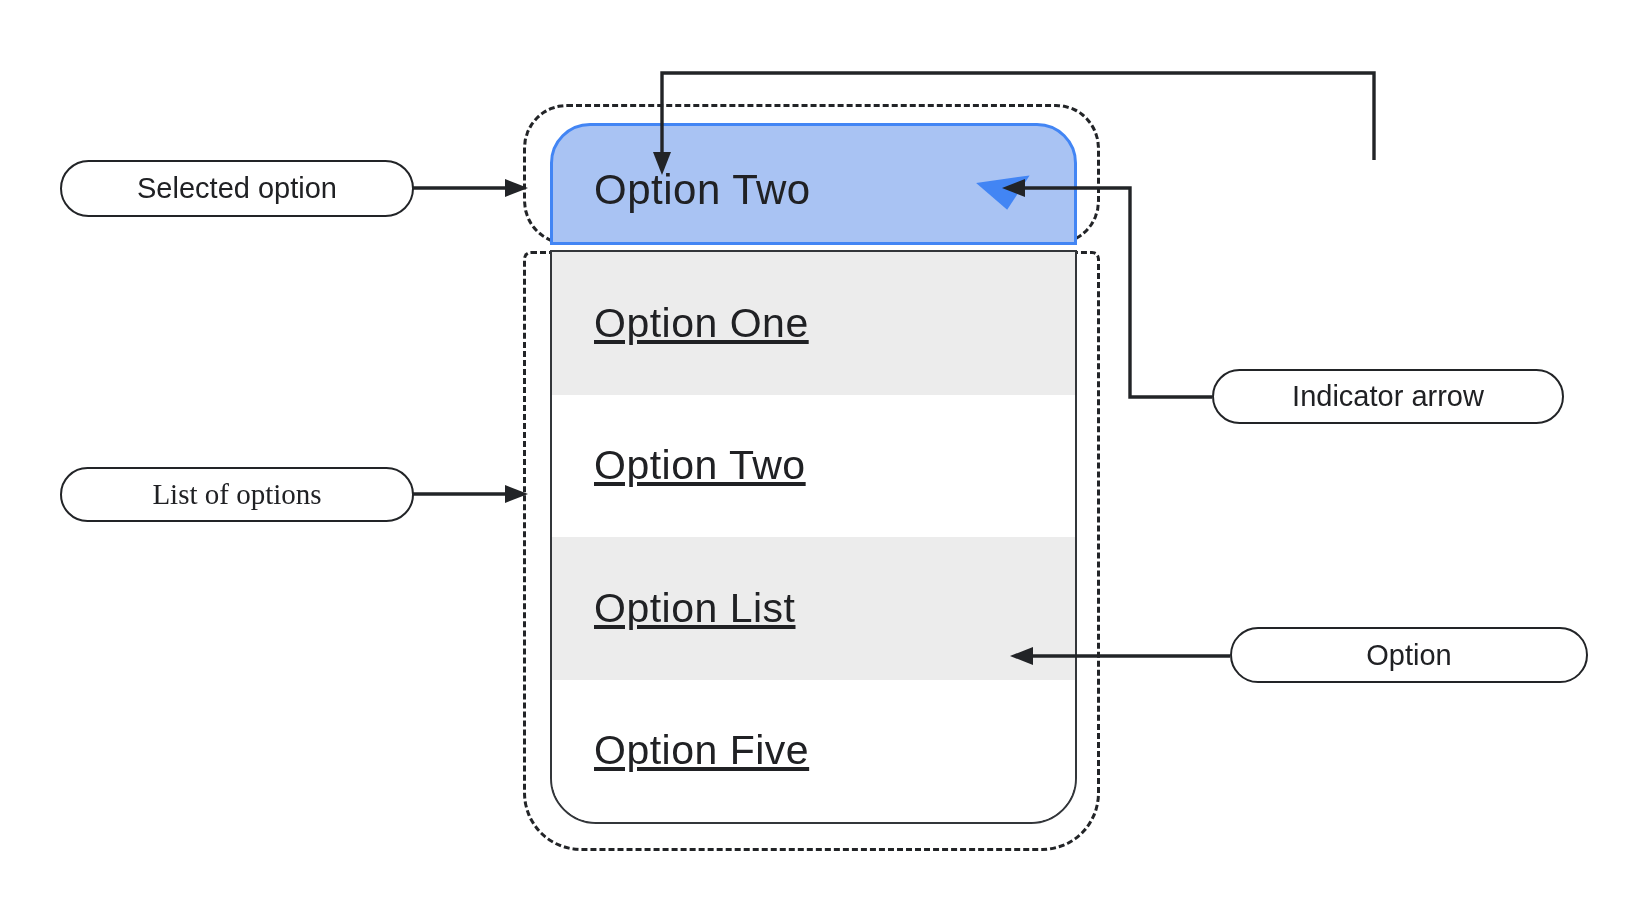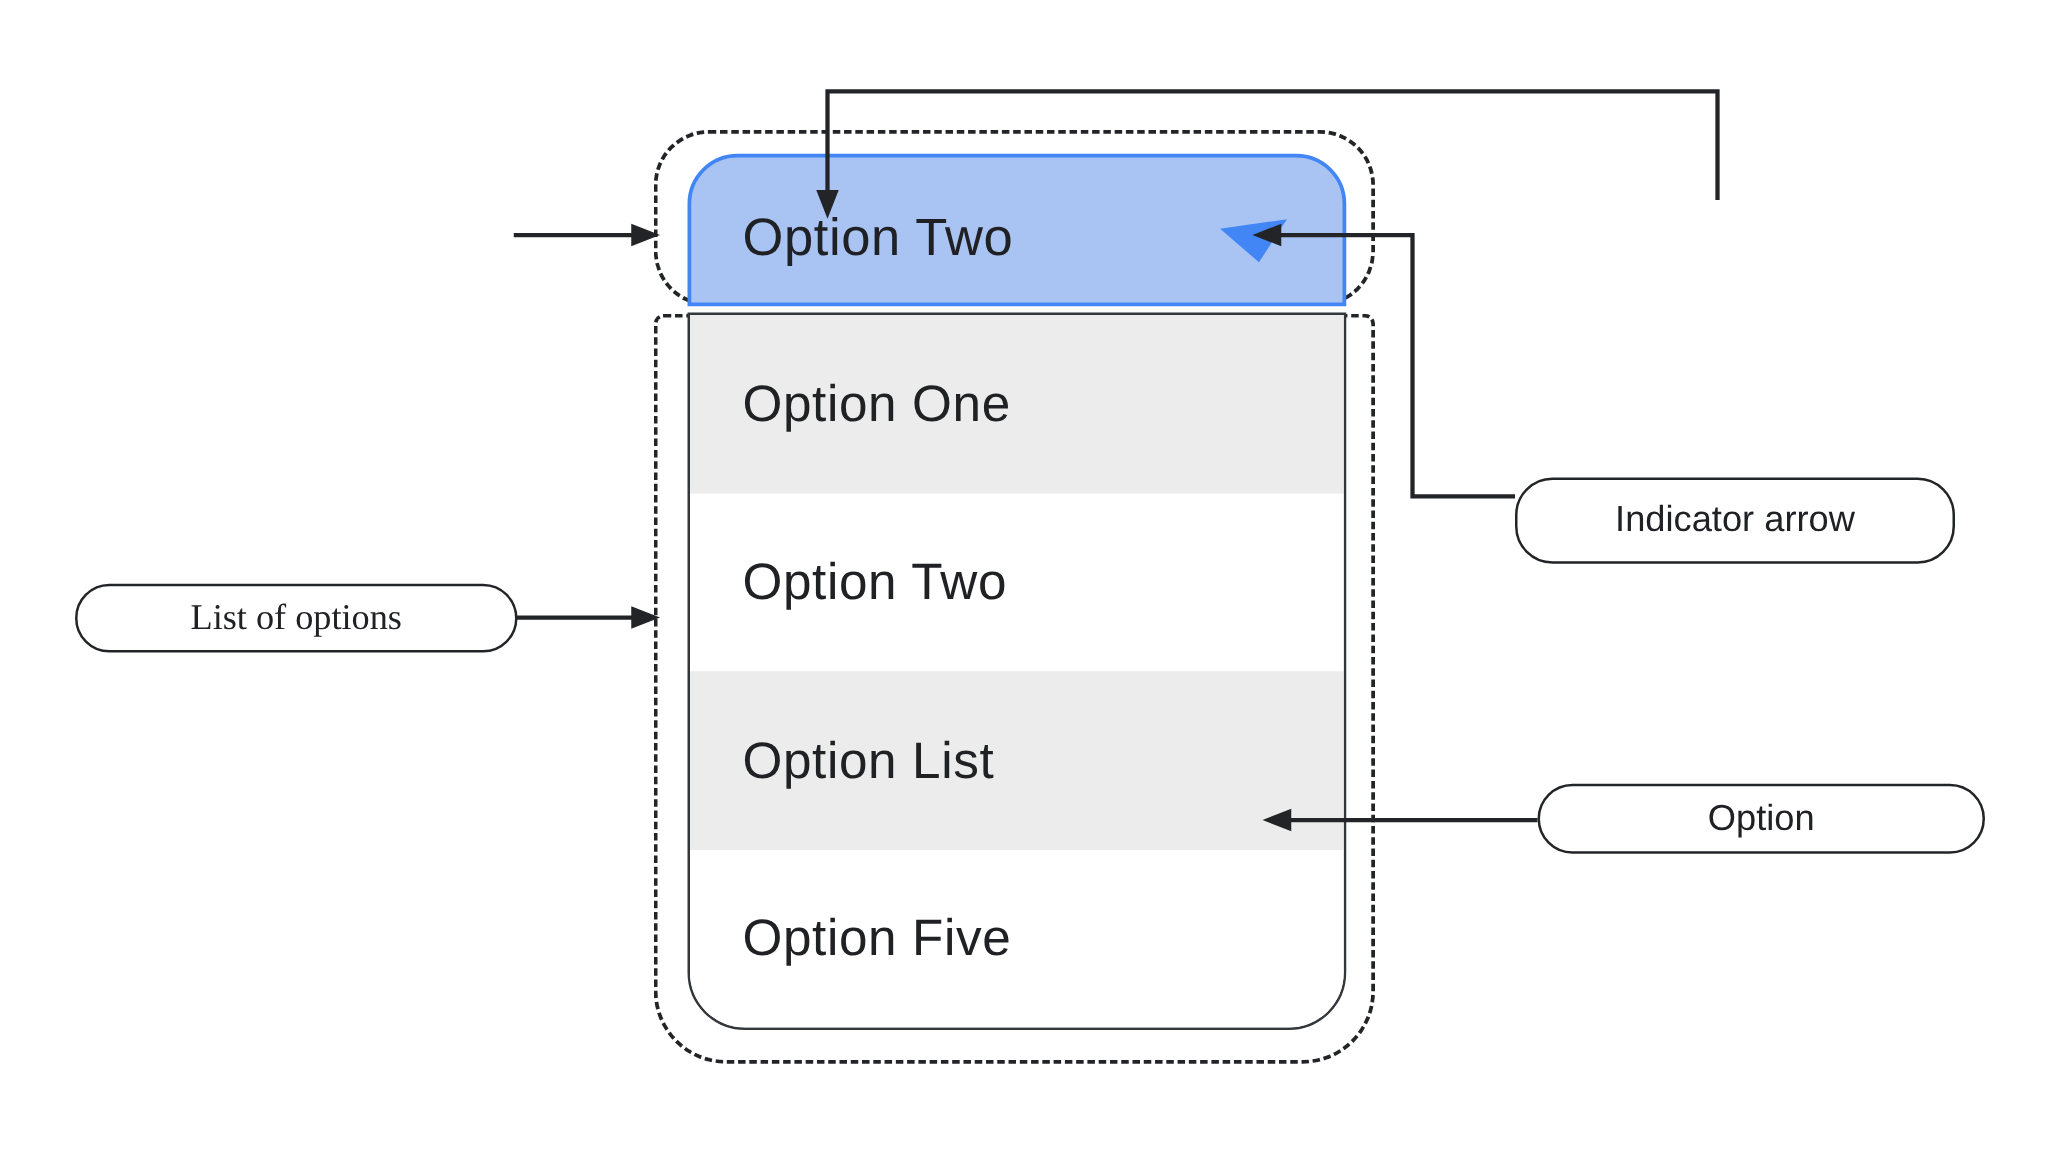--- a/index.html
+++ b/index.html
@@ -77,21 +77,21 @@
     flex: 1;
     display: flex;
     align-items: center;
     padding-left: 42px;
     font-size: 41px;
     color: var(--text_dark);
     letter-spacing: 0.5px;
     background: #ffffff;
   }
   .option-row:nth-child(odd) { background: var(--row_alt_gray); }
-  .option-row span { white-space: pre; }
+  .option-row span { white-space: pre; text-decoration: underline; }
   
   .connectors {
     position: absolute;
     left: 0; top: 0;
     z-index: 3;
     pointer-events: none;
   }
   .connectors path, .connectors line {
     stroke: var(--line_dark);
     stroke-width: 3.4;
@@ -108,21 +108,21 @@
     display: flex;
     align-items: center;
     justify-content: center;
     font-size: 29px;
     color: var(--text_dark);
     z-index: 4;
     white-space: pre;
   }
   .pill-selected  { left: 60px;   top: 160px; width: 354px; height: 57px; }
   .pill-trigger   { left: 1207px; top: 160px; width: 337px; height: 55px; }
-  .pill-indicator { left: 1212px; top: 382px; width: 352px; height: 69px; align-items: center; }
+  .pill-indicator { left: 1212px; top: 369px; width: 352px; height: 55px; align-items: center; }
   .pill-list      { left: 60px;   top: 467px; width: 354px; height: 55px; font-family: Liberation Serif, serif; }
   .pill-option    { left: 1230px; top: 627px; width: 358px; height: 56px; justify-content: center; }
 </style>
 </head>
 <body>
 
 <div class="canvas">
 
   <div class="dashed-rect trigger-boundary"></div>
   <div class="dashed-rect list-boundary"></div>
@@ -158,20 +158,23 @@
     <path d="M 1212 397 L 1130 397 L 1130 188 L 1024 188"></path>
     <polygon points="1002,188 1025,179 1025,197"></polygon>
 
     <line x1="411" y1="494" x2="510" y2="494"></line>
     <polygon points="528,494 505,485 505,503"></polygon>
 
     <line x1="1230" y1="656" x2="1032" y2="656"></line>
     <polygon points="1010,656 1033,647 1033,665"></polygon>
   </svg>
 
+  <div class="pill pill-selected">
+    <span>Selected option</span>
+  </div>
   <div class="pill pill-indicator">
     <span>Indicator arrow</span>
   </div>
   <div class="pill pill-list">
     <span>List of options</span>
   </div>
   <div class="pill pill-option">
     <span>Option</span>
   </div>
 

